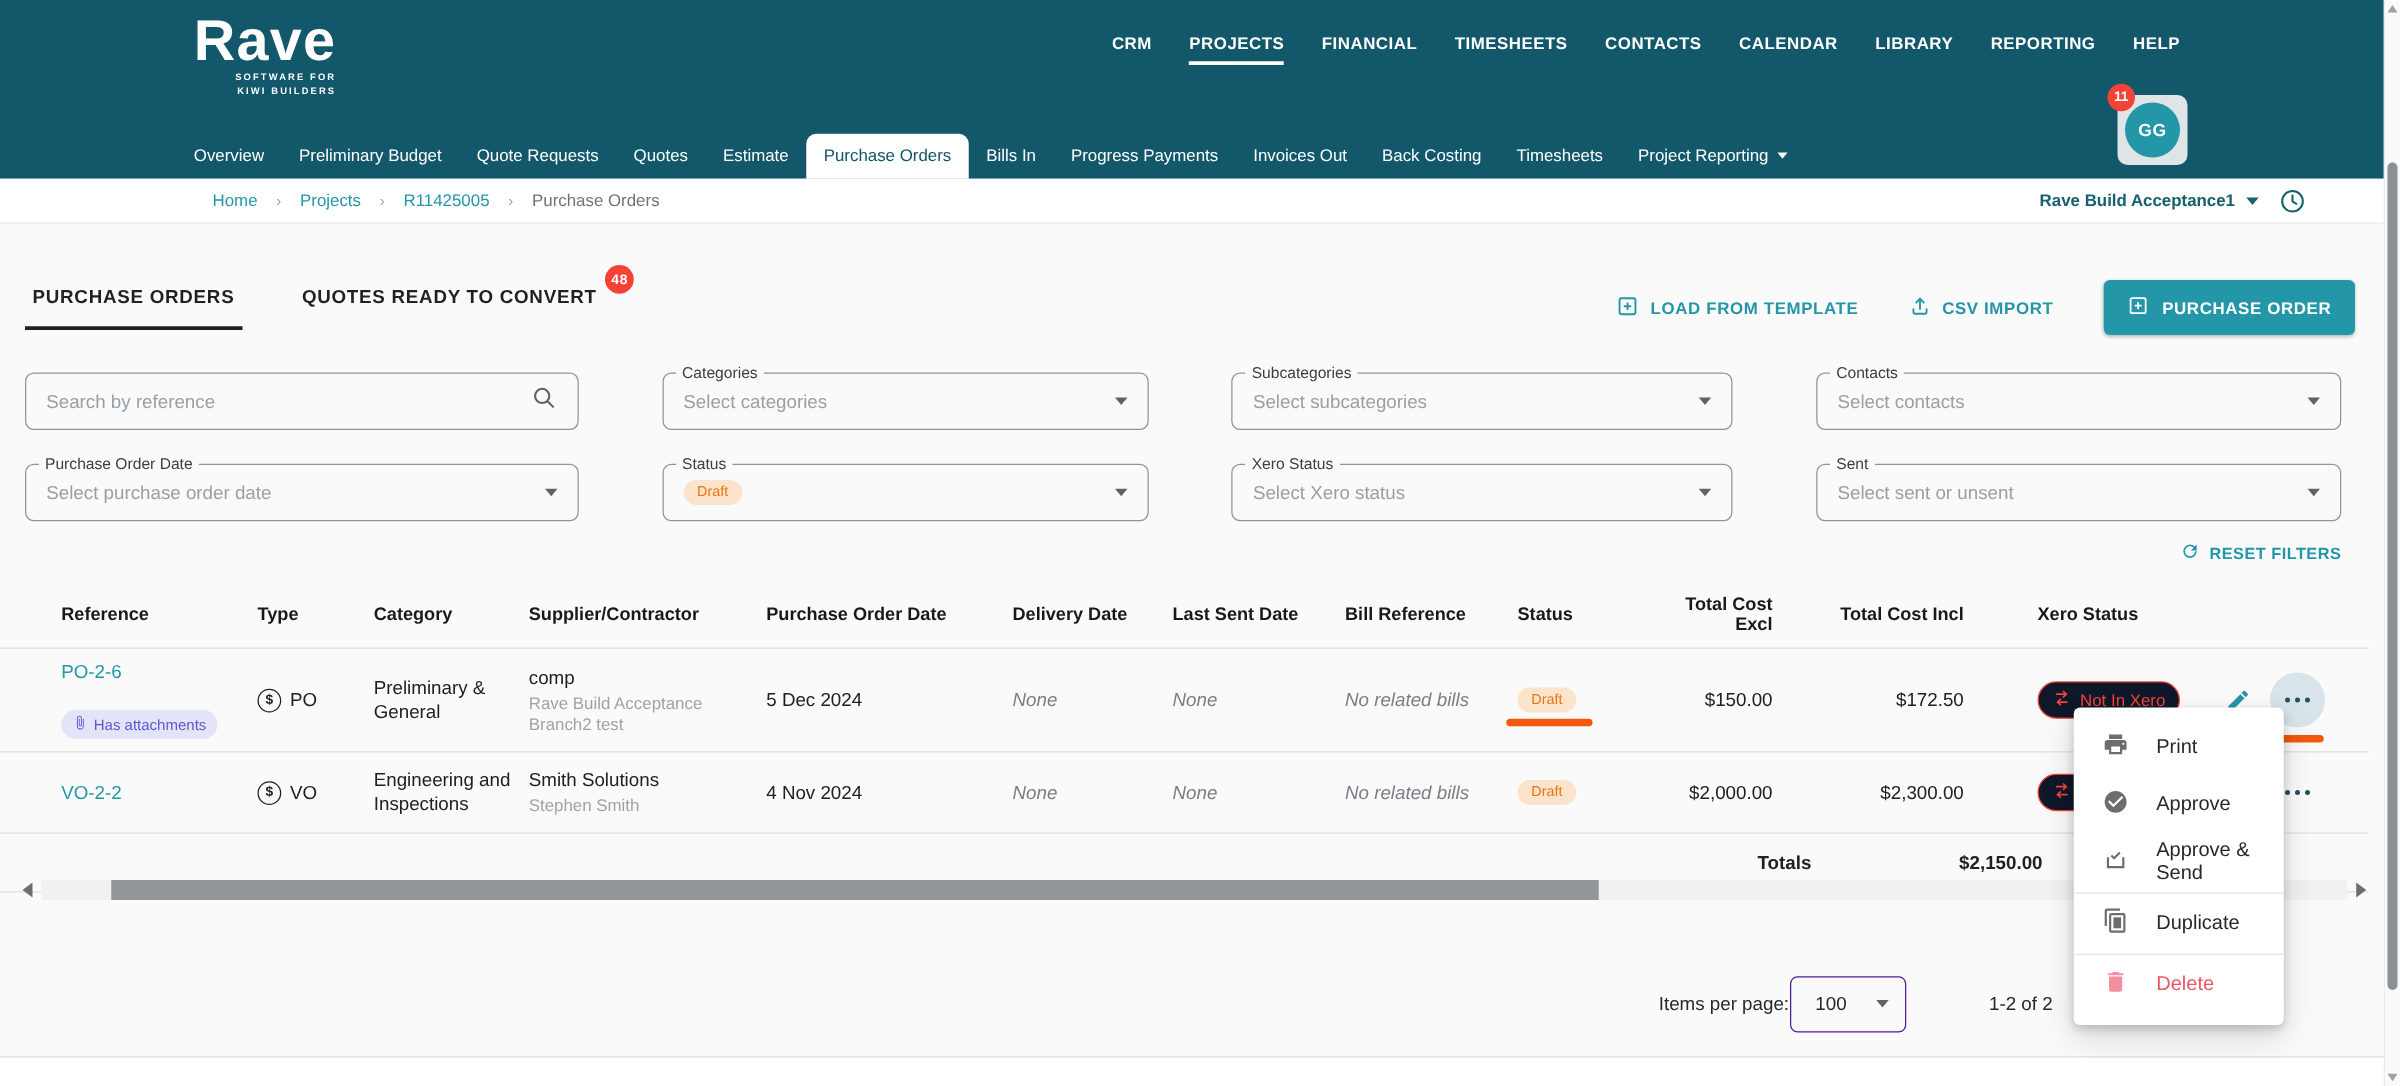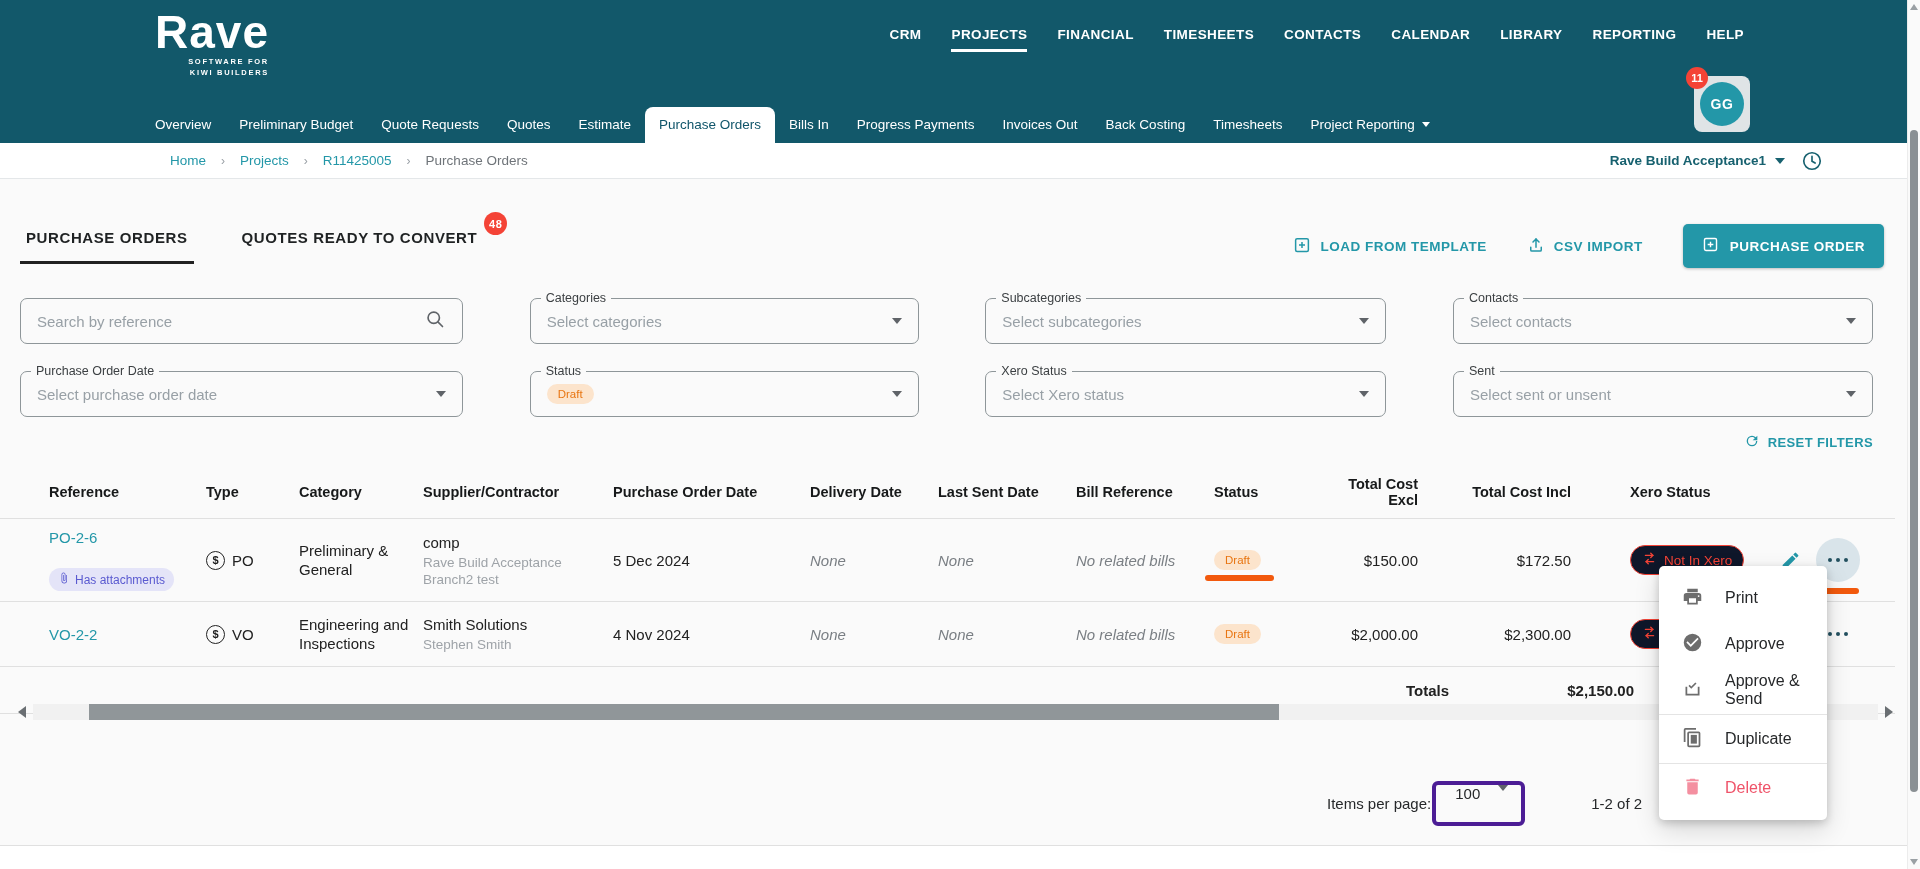--- a/index.html
+++ b/index.html
@@ -18,21 +18,21 @@
   .top-nav a.active { border-bottom:3px solid #fff; }
   .avatar-card { position:absolute; top:76px; right:170px; width:56px; height:56px; background:#DFE4E6; border-radius:8px; cursor:pointer; }
   .avatar-circle { position:absolute; left:6px; top:6px; width:44px; height:44px; border-radius:50%; background:#2397A8; color:#fff; font-size:14px; font-weight:bold; display:flex; align-items:center; justify-content:center; letter-spacing:0.5px; }
   .avatar-badge { position:absolute; left:-8px; top:-9px; min-width:22px; height:22px; padding:0 3px; border-radius:50%; background:#F44336; color:#fff; font-size:11px; font-weight:bold; display:flex; align-items:center; justify-content:center; z-index:2; }
   .sub-nav { position:absolute; left:141px; bottom:0; display:flex; align-items:flex-end; }
   .sub-nav .snav { color:#fff; font-size:13.5px; padding:10px 14px 11px; display:flex; align-items:center; gap:7px; white-space:nowrap; }
   .sub-nav .snav.active { background:#fff; color:#10556A; border-radius:8px 8px 0 0; }
   .caret-down-white { width:0; height:0; border-left:4.5px solid transparent; border-right:4.5px solid transparent; border-top:5px solid #fff; }
 
   
-  .breadcrumb-bar { position:absolute; top:143px; left:0; width:1920px; height:36px; background:#fff; border-bottom:1px solid #E4E7E9; display:flex; align-items:center; padding:0 97px 0 170px; font-size:13.5px; }
+  .breadcrumb-bar { position:absolute; top:143px; left:0; width:1920px; height:36px; background:#fff; border-bottom:1px solid #E4E7E9; display:flex; align-items:center; padding:0 75px 0 170px; font-size:13.5px; }
   .crumb-link { color:#2397A8; margin-right:15px; cursor:pointer; }
   .crumb-sep { color:#9AA0A6; margin-right:15px; font-size:12px; }
   .crumb-current { color:#6F7479; }
   .bc-right { margin-left:auto; display:flex; align-items:center; gap:16px; }
   .project-selector { color:#17616F; font-weight:bold; display:flex; align-items:center; gap:9px; cursor:pointer; }
   .caret-down-teal { width:0; height:0; border-left:5px solid transparent; border-right:5px solid transparent; border-top:6px solid #17616F; }
 
   
   .content { position:absolute; top:179px; left:0; width:1920px; height:667px; background:#FAFAFA; border-bottom:1px solid #E0E0E0; }
 
@@ -87,21 +87,21 @@
   .hscroll { position:absolute; top:524px; left:18px; right:27px; height:17px; display:flex; align-items:center; }
   .hs-arrow { width:0; height:0; cursor:pointer; }
   .hs-arrow.left { border-top:6.5px solid transparent; border-bottom:6.5px solid transparent; border-right:8px solid #6A6F73; }
   .hs-arrow.right { border-top:6.5px solid transparent; border-bottom:6.5px solid transparent; border-left:8px solid #6A6F73; }
   .hs-track { flex:1; height:16px; background:#F1F1F1; position:relative; margin:0 7px; }
   .hs-thumb { position:absolute; top:0; bottom:0; left:56px; width:1190px; background:#909699; cursor:grab; }
 
   
   .pagination { position:absolute; top:601px; left:1327px; display:flex; align-items:center; font-size:15px; color:#26282A; height:46px; }
   .pp-label { margin-right:1px; }
-  .pp-select { width:93px; height:45px; border:4px solid #4c1d95; border-radius:6px; display:flex; justify-content:space-between; padding:0 13px 0 19px; cursor:pointer; background:transparent; }
+  .pp-select { width:93px; height:45px; border:1px solid #4c1d95; border-radius:6px; display:flex; align-items:center; justify-content:space-between; padding:0 13px 0 19px; cursor:pointer; background:transparent; }
   .pp-caret { width:0; height:0; border-left:5.5px solid transparent; border-right:5.5px solid transparent; border-top:6.5px solid #5F6368; }
   .pp-range { margin-left:66px; }
 
   
   .ctx-menu { position:absolute; left:1659px; top:566px; width:168px; background:#fff; border-radius:5px; box-shadow:0 3px 8px rgba(0,0,0,.18), 0 10px 26px rgba(0,0,0,.14); padding:9px 0; z-index:50; }
   .menu-item { display:flex; align-items:center; gap:22px; height:46px; padding:0 10px 0 23px; font-size:16px; color:#26282A; cursor:pointer; }
   .menu-item.danger { color:#EF5369; }
   .menu-div { border-top:1px solid #E4E4E4; margin:1px 0; }
 
   

